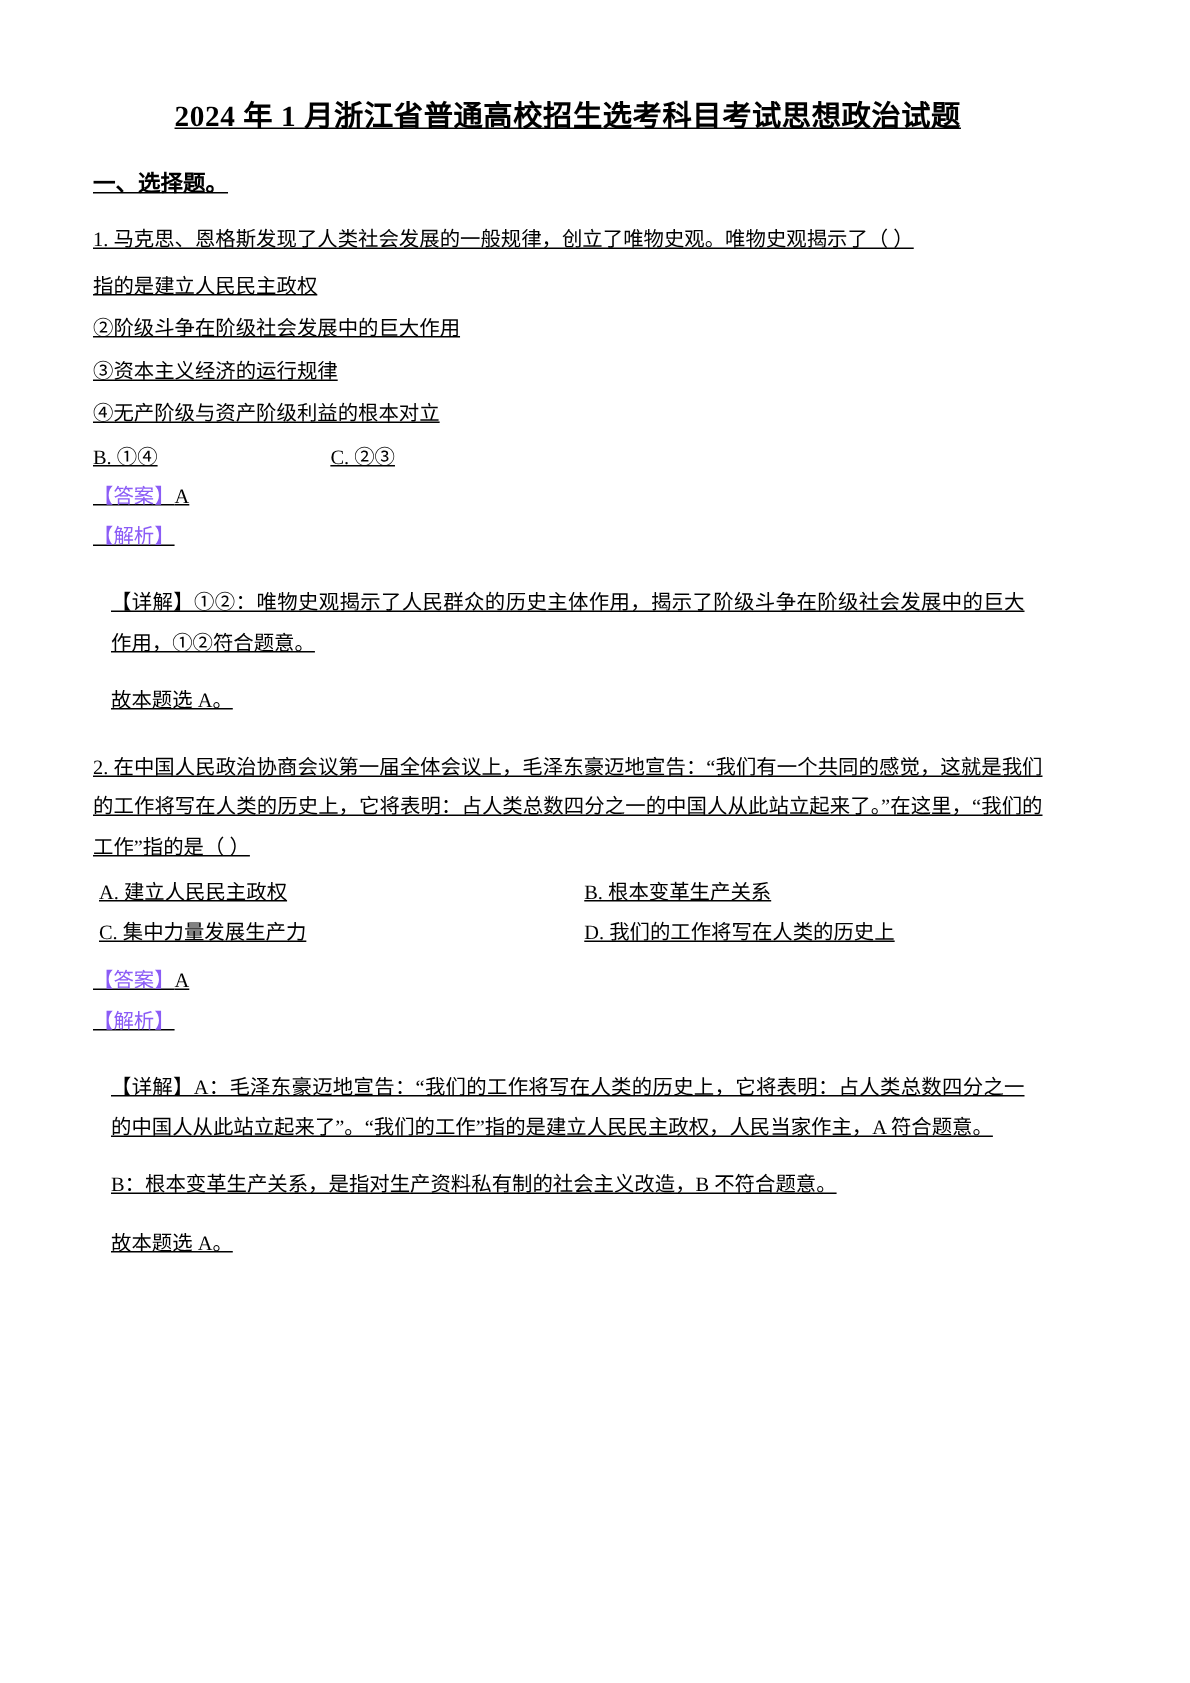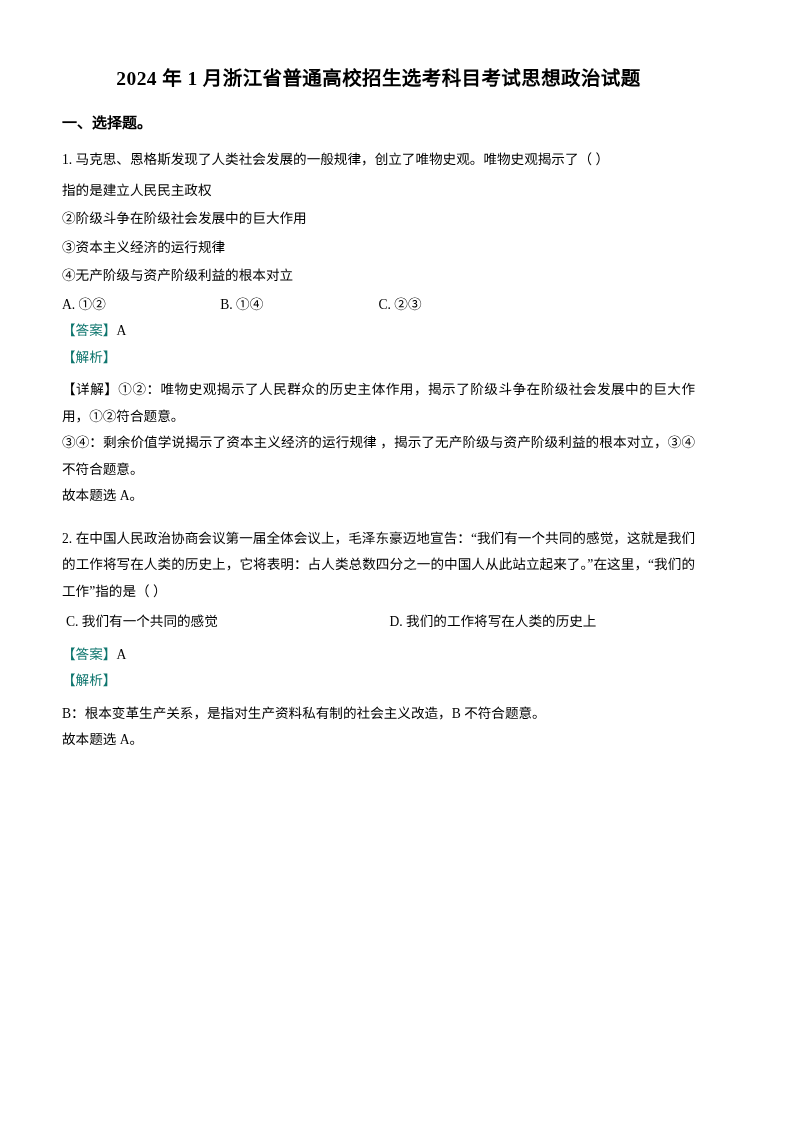--- a/index.html
+++ b/index.html
@@ -12,20 +12,21 @@
     height: 1122px;
     font-family: "Liberation Serif", "DejaVu Serif", serif;
     color: #000000;
     position: relative;
   }
   .page {
     box-sizing: border-box;
     width: 793px;
     min-height: 1122px;
     padding: 56px 98px 40px 62px;
+    text-decoration: underline;
   }
   .doc-title {
     text-align: center;
     font-size: 19.5px;
     font-weight: bold;
     letter-spacing: 0.4px;
     margin: 8px 0 18px 0;
     line-height: 1.5;
   }
   .section-heading {
@@ -61,29 +62,29 @@
   .opts-row.two > div:last-child {
     padding-left: 18px;
   }
   .tag-line {
     font-size: 13.6px;
     line-height: 1.95;
     margin: 0;
     color: #2a5699;
   }
   .tag-line .tagbox {
-    color: #0f766e;
+    color: #8b5cf6;
   }
   .ans-letter {
     color: #000000;
   }
   .explain {
     font-size: 13.6px;
     line-height: 1.95;
-    margin: 0;
+    margin: 12px;
     text-align: justify;
   }
   .spacer-sm { height: 6px; }
   .q-wrap { margin-bottom: 10px; }
 </style>
 </head>
 <body>
 
 <div class="page">
 
@@ -91,41 +92,44 @@
 
   <div class="section-heading">一、选择题。</div>
 
   <div class="q-wrap">
     <div class="q-line q-stem">1. 马克思、恩格斯发现了人类社会发展的一般规律，创立了唯物史观。唯物史观揭示了（    ）</div>
     <div class="q-line">指的是建立人民民主政权</div>
     <div class="q-line">②阶级斗争在阶级社会发展中的巨大作用</div>
     <div class="q-line">③资本主义经济的运行规律</div>
     <div class="q-line">④无产阶级与资产阶级利益的根本对立</div>
     <div class="opts-row four">
-      <div>A. ①②</div>
       <div>B. ①④</div>
       <div>C. ②③</div>
     </div>
     <div class="tag-line"><span class="tagbox">【答案】</span><span class="ans-letter">A</span></div>
     <div class="tag-line"><span class="tagbox">【解析】</span></div>
     <div class="spacer-sm"></div>
     <div class="explain">【详解】①②：唯物史观揭示了人民群众的历史主体作用，揭示了阶级斗争在阶级社会发展中的巨大作用，①②符合题意。</div>
-    <div class="explain">③④：剩余价值学说揭示了资本主义经济的运行规律 ，揭示了无产阶级与资产阶级利益的根本对立，③④不符合题意。</div>
     <div class="explain">故本题选 A。</div>
   </div>
 
   <div class="spacer-sm"></div>
 
   <div class="q-wrap">
     <div class="q-line q-stem">2. 在中国人民政治协商会议第一届全体会议上，毛泽东豪迈地宣告：“我们有一个共同的感觉，这就是我们的工作将写在人类的历史上，它将表明：占人类总数四分之一的中国人从此站立起来了。”在这里，“我们的工作”指的是（    ）</div>
     <div class="opts-row two">
-      <div>C. 我们有一个共同的感觉</div>
+      <div>A. 建立人民民主政权</div>
+      <div>B. 根本变革生产关系</div>
+    </div>
+    <div class="opts-row two">
+      <div>C. 集中力量发展生产力</div>
       <div>D. 我们的工作将写在人类的历史上</div>
     </div>
     <div class="spacer-sm"></div>
     <div class="tag-line"><span class="tagbox">【答案】</span><span class="ans-letter">A</span></div>
     <div class="tag-line"><span class="tagbox">【解析】</span></div>
     <div class="spacer-sm"></div>
+    <div class="explain">【详解】A：毛泽东豪迈地宣告：“我们的工作将写在人类的历史上，它将表明：占人类总数四分之一的中国人从此站立起来了”。“我们的工作”指的是建立人民民主政权，人民当家作主，A 符合题意。</div>
     <div class="explain">B：根本变革生产关系，是指对生产资料私有制的社会主义改造，B 不符合题意。</div>
     <div class="explain">故本题选 A。</div>
   </div>
 
 </div>
 
 </body></html>

